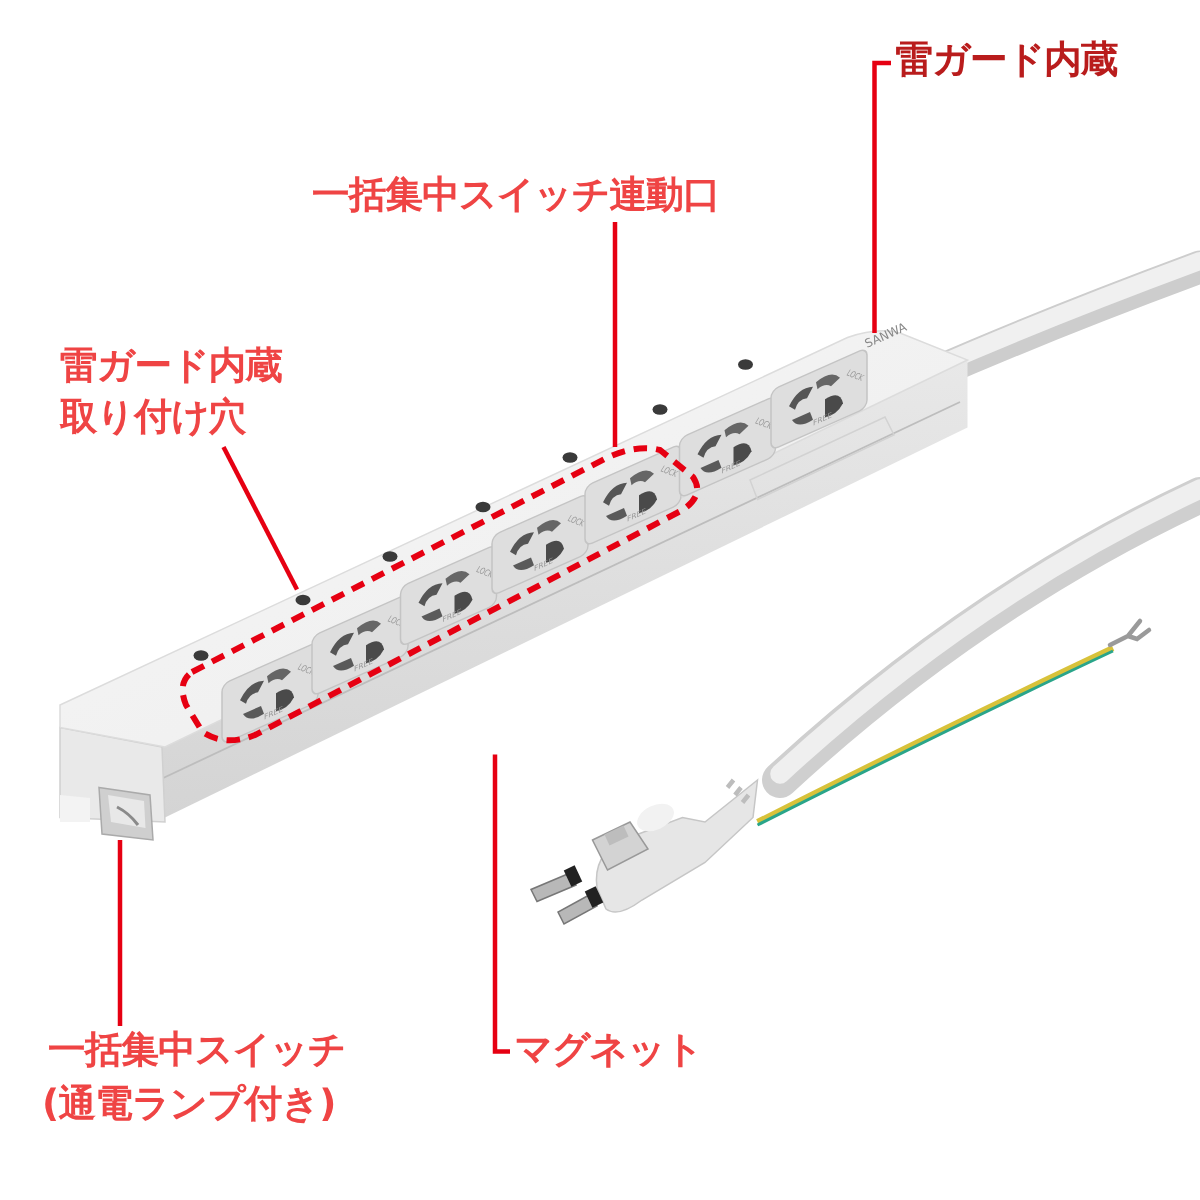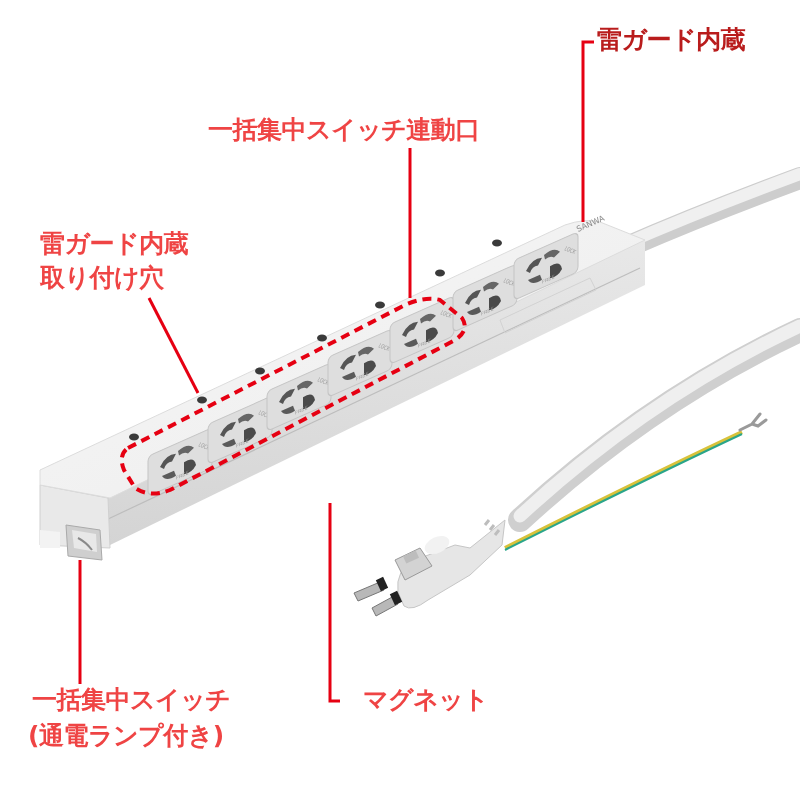--- a/index.html
+++ b/index.html
@@ -117,15 +117,15 @@
       <polyline points="330,503 330,701 340,701"></polyline>
     </g>
   </svg>
 
   <div class="label red" style="left:597px; top:24px;">雷ガード内蔵</div>
   <div class="label" style="left:208px; top:114px;">一括集中スイッチ連動口</div>
   <div class="label" style="left:40px; top:228px;">雷ガード内蔵</div>
   <div class="label" style="left:32px; top:684px;">一括集中スイッチ</div>
   <div class="label" style="left:40px; top:262px;">取り付け穴</div>
   <div class="label" style="left:28px; top:720px;">(通電ランプ付き)</div>
-  <div class="label" style="left:363px; top:684px;text-align:right;">マグネット</div>
+  <div class="label" style="left:343px; top:684px;text-align:right;">マグネット</div>
 
 </div>
 
 </body></html>

